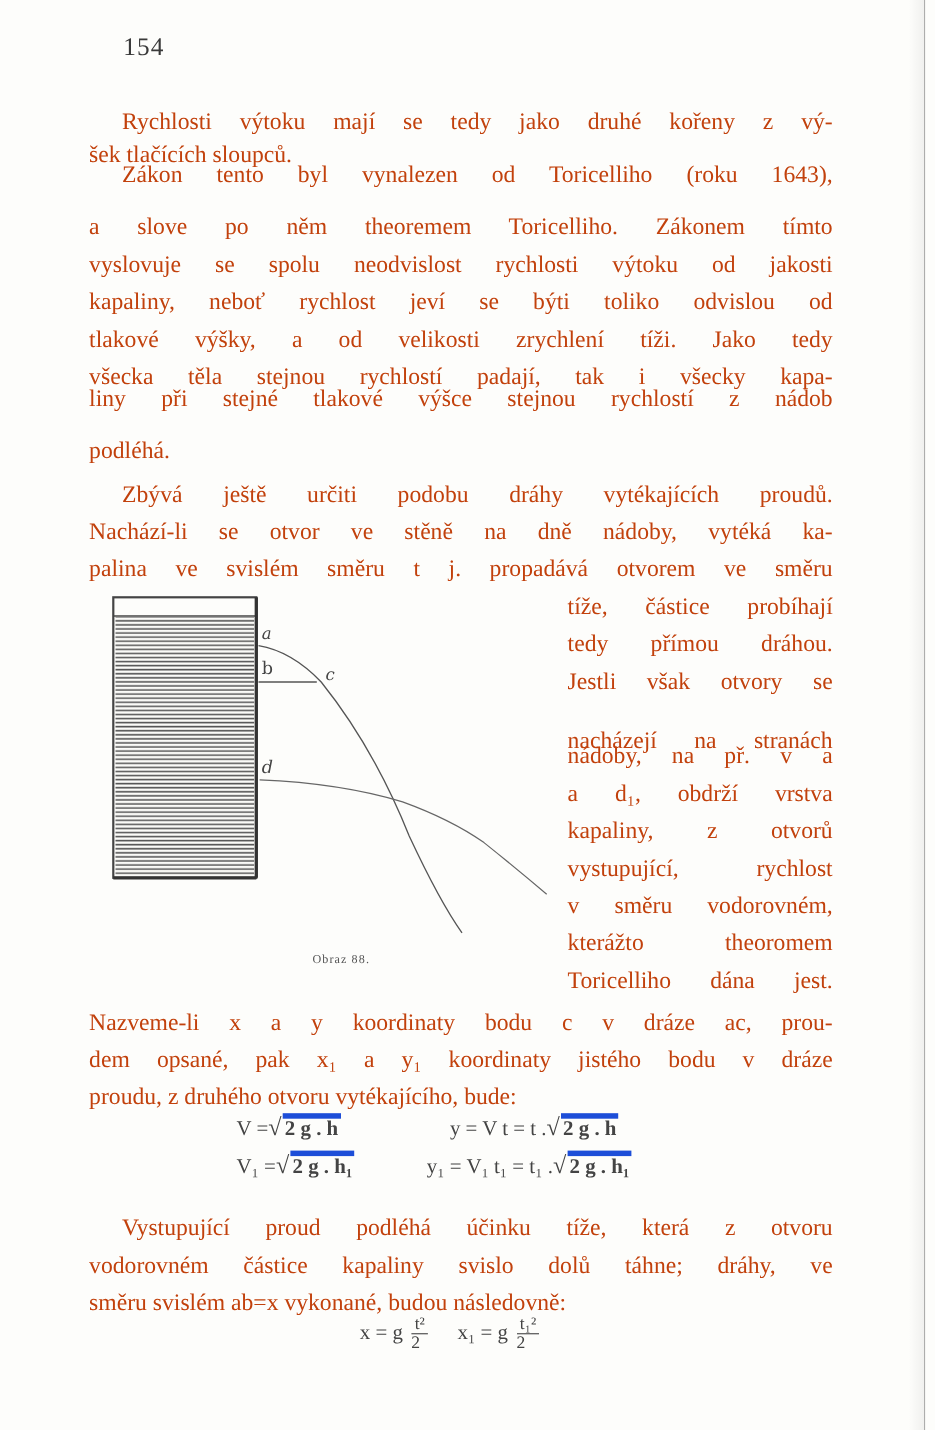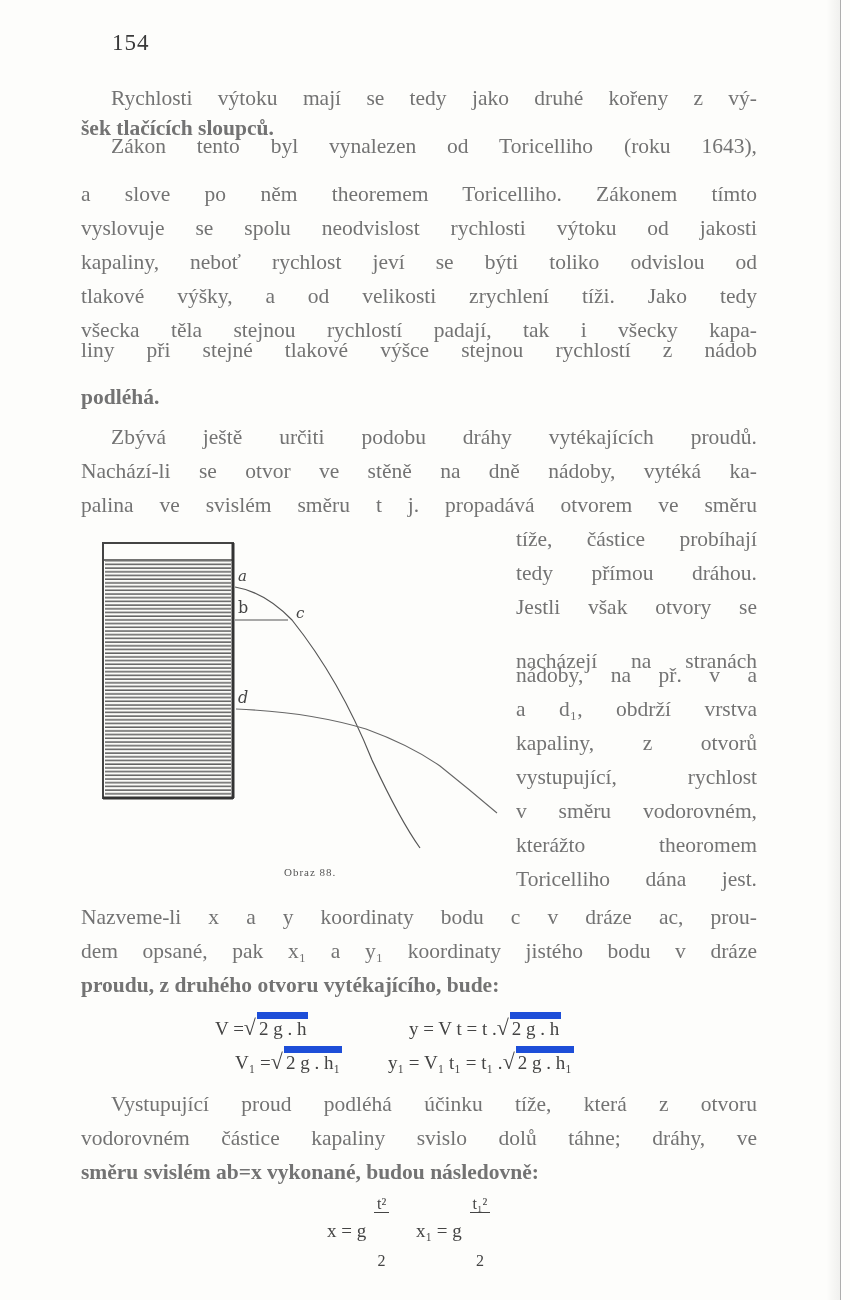--- a/index.html
+++ b/index.html
@@ -8,31 +8,31 @@
     background: #fdfdfb;
     font-family: "DejaVu Serif", "Liberation Serif", serif;
     color: #3a3a3a;
   }
   .edge-line { position: absolute; left: 840px; top: 0; width: 1px; height: 1300px; background: #8a8a8a; opacity: .7; }
   .edge-shade { position: absolute; left: 826px; top: 0; width: 14px; height: 1300px; background: linear-gradient(to right, rgba(0,0,0,0), rgba(0,0,0,0.05)); }
   .page-num { position: absolute; left: 112px; top: 30px; font-family: "Liberation Serif", serif; font-size: 23px; letter-spacing: 1px; }
   .line {
     position: absolute; left: 81px; width: 676px; white-space: nowrap;
     font-family: "Liberation Serif", serif; font-size: 21.5px; line-height: 28px;
-    text-align: justify; text-align-last: justify; color: #737373;
+    text-align: justify; text-align-last: justify; color: #c2410c; margin-top: 12px;
   }
   .line.indent { left: 111px; width: 646px; }
-  .line.last { text-align-last: left; font-weight: bold; }
+  .line.last { text-align-last: left; }
   .line.narrow { left: 516px; width: 241px; }
   .fig { position: absolute; left: 95px; top: 530px; width: 420px; height: 360px; }
   .caption { position: absolute; left: 262px; top: 866px; font-family: "Liberation Serif", serif; font-size: 11px; letter-spacing: 1px; color: #555; padding-left: 22px; }
   .formula { position: absolute; font-family: "Liberation Serif", serif; font-size: 19px; color: #444; white-space: nowrap; }
-  .sqrt { display: inline-block; border-top: 7px solid #1d4ed8; padding: 0 2px; margin-left: 1px; line-height: 20px; }
+  .sqrt { display: inline-block; border-top: 5px solid #1d4ed8; padding: 0 2px; margin-left: 1px; line-height: 20px; font-weight: bold; }
   .sqrt-sign { font-size: 22px; }
-  .frac { display: inline-flex; flex-direction: column; align-items: center; vertical-align: middle; font-size: 16px; line-height: 16px; margin-left: 3px; gap: 40px; }
+  .frac { display: inline-flex; flex-direction: column; align-items: flex-start; vertical-align: middle; font-size: 16px; line-height: 16px; margin-left: 3px; }
   .frac .num { border-bottom: 1px solid #444; padding: 0 3px; }
 </style>
 </head>
 <body>
 
 <div class="edge-shade"></div>
 <div class="edge-line"></div>
 
 <div class="page-num">154</div>
 
@@ -95,21 +95,21 @@
 <div class="line indent" style="top:903px; left:81px; width:676px;">Nazveme-li x a y koordinaty bodu c v dráze ac, prou-</div>
 <div class="line" style="top:937px">dem opsané, pak x₁ a y₁ koordinaty jistého bodu v dráze</div>
 <div class="line last" style="top:971px">proudu, z druhého otvoru vytékajícího, bude:</div>
 
 <div class="formula" style="left:215px; top:1012px;">
   <span>V =</span><span class="sqrt-sign">√</span><span class="sqrt">2 g . h</span>
 </div>
 <div class="formula" style="left:409px; top:1012px;">
   <span>y = V t = t .</span><span class="sqrt-sign">√</span><span class="sqrt">2 g . h</span>
 </div>
-<div class="formula" style="left:215px; top:1046px;margin-left:20px;">
+<div class="formula" style="left:215px; top:1046px;">
   <span>V₁ =</span><span class="sqrt-sign">√</span><span class="sqrt">2 g . h₁</span>
 </div>
 <div class="formula" style="left:388px; top:1046px;">
   <span>y₁ = V₁ t₁ = t₁ .</span><span class="sqrt-sign">√</span><span class="sqrt">2 g . h₁</span>
 </div>
 
 <div class="line indent" style="top:1090px">Vystupující proud podléhá účinku tíže, která z otvoru</div>
 <div class="line" style="top:1124px">vodorovném částice kapaliny svislo dolů táhne; dráhy, ve</div>
 <div class="line last" style="top:1158px">směru svislém ab=x vykonané, budou následovně:</div>
 

